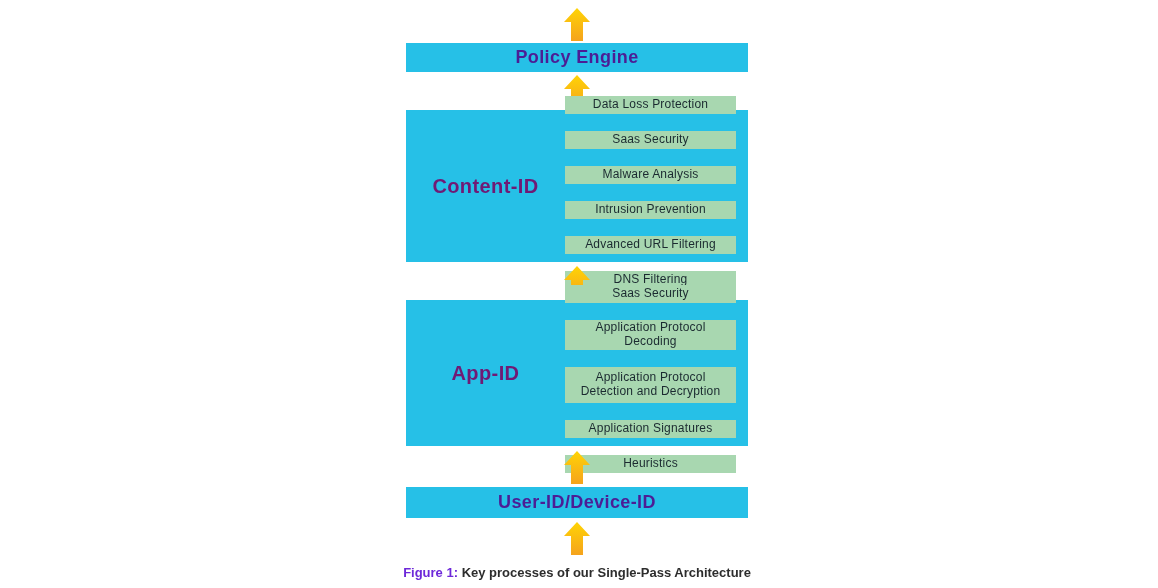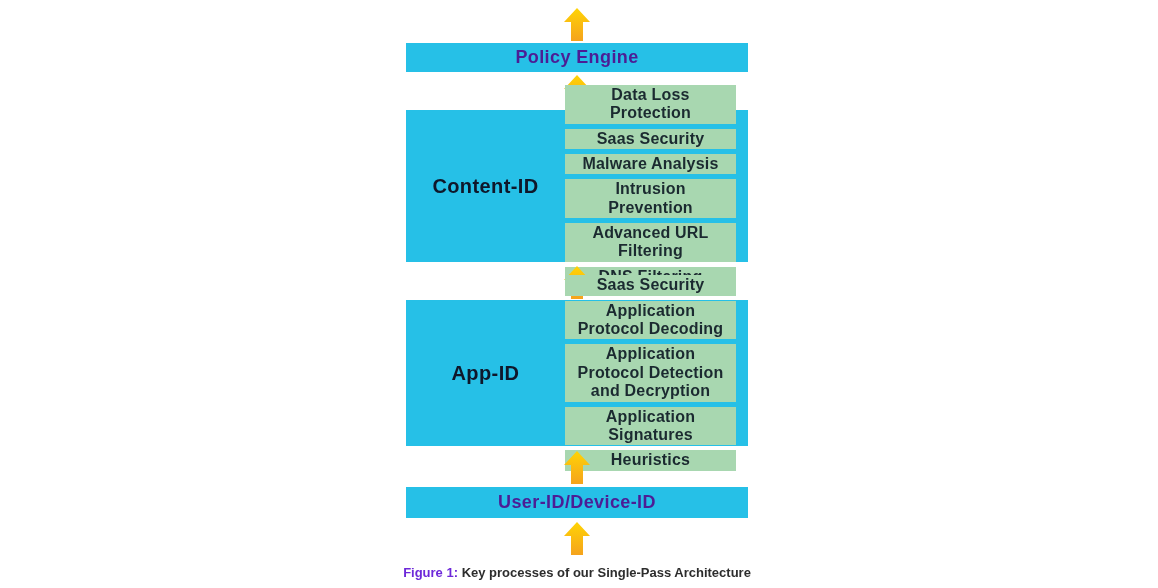--- a/index.html
+++ b/index.html
@@ -51,46 +51,47 @@
     background: #26C0E7;
     display: flex;
     align-items: center;
   }
   .block.content { height: 152px; margin-top: 2px; }
   .block.app     { height: 146px; margin-top: 1px; }
 
   .block-label {
     flex: 1;
     text-align: center;
-    color: #0f172a;
+    color: #701a75;
     font-weight: bold;
     font-size: 20px;
     letter-spacing: 0.4px;
   }
   .items {
     width: 171px;
     margin-right: 12px;
     display: flex;
     flex-direction: column;
     justify-content: center;
     gap: 5px;
   }
   .item {
     background: #A8D7B0;
     min-height: 18px;
     display: flex;
     align-items: center;
     justify-content: center;
     text-align: center;
     color: #1B2A30;
-    font-weight: bold;
-    font-size: 16px;
+    font-weight: normal;
+    font-size: 12px;
     letter-spacing: 0.2px;
     line-height: 1.15;
     padding: 1px 6px;
+    margin-top: 12px;
   }
   .item.tall { min-height: 36px; }
 
   .caption {
     margin-top: 10px;
     width: 120%;
     text-align: center;
     font-size: 13px;
     font-weight: 600;
     color: #2D2D2D;

